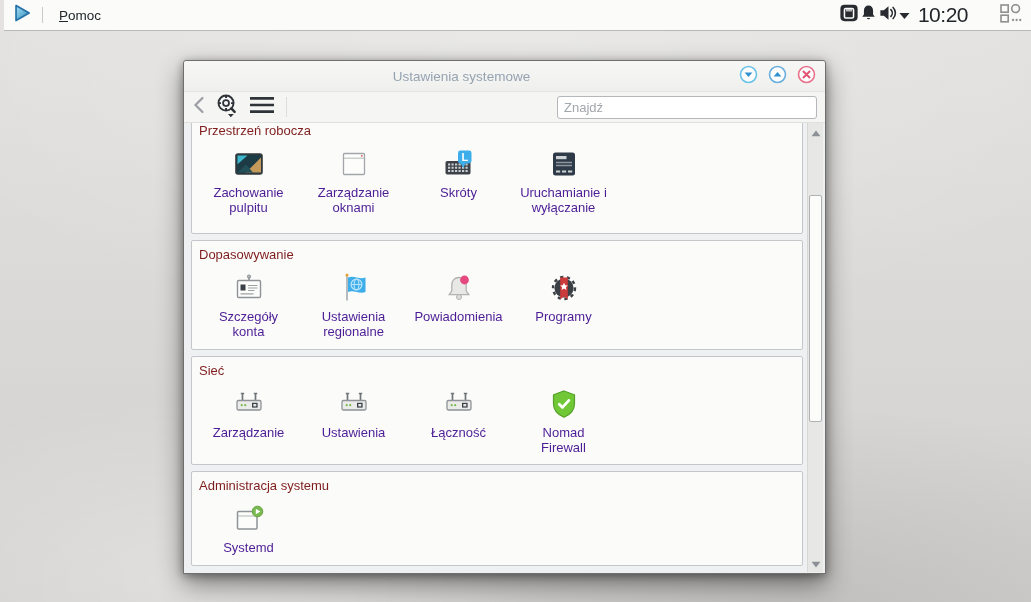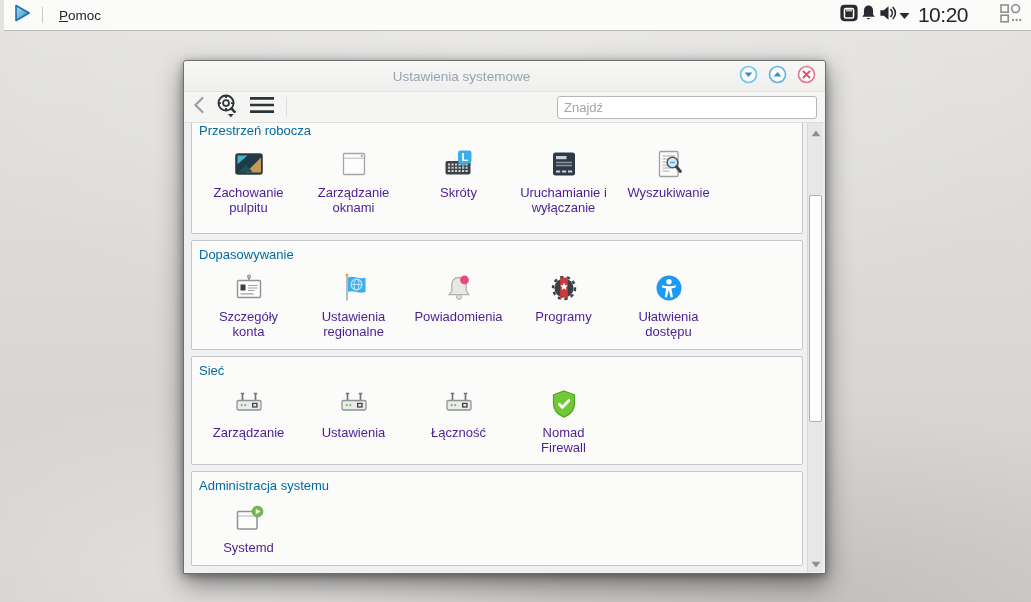--- a/index.html
+++ b/index.html
@@ -40,21 +40,21 @@
   .search{margin-left:auto;width:246px;height:19px;border:1px solid #b4b8ba;border-radius:3px;
     background:#fff;font-size:13px;color:#0f172a;padding:1px 6px;outline:none;
     font-family:"Liberation Sans",sans-serif}
   .search::placeholder{color:#a2a7ab}
   
   .content{position:relative;flex:1;overflow:hidden;background:#eff0f1}
   .sections{position:absolute;left:7px;right:22px;top:0;bottom:0;overflow:hidden;
     display:flex;flex-direction:column;gap:6px}
   .section{flex:none;border:1px solid #c3c7c9;border-radius:2px;background:#fbfbfa}
   .section:first-child{margin-top:-7px;height:118px;box-sizing:border-box}
-  .section-header{padding:6px 0 0 7px;font-size:13px;color:#0369a1;height:18px}
+  .section-header{padding:6px 0 0 7px;font-size:13px;color:#7f1d1d;height:18px}
   .items{display:flex;padding:7px 0 9px 4px}
   .item{width:105px;display:flex;flex-direction:column;align-items:center;gap:5px;cursor:pointer}
   .item-icon{height:32px;display:flex;align-items:center;justify-content:center}
   .item-label{font-size:13px;line-height:1.18;color:#4c1d95;text-align:center;white-space:pre-line}
   
   .scrollbar{position:absolute;top:0;bottom:1px;right:2px;width:15px;background:#e7e7e6;
     border-left:1px solid #d7d7d5}
   .sb-btn{position:absolute;left:0;right:0;height:14px;display:flex;align-items:center;justify-content:center;cursor:pointer}
   .sb-up{top:2px}.sb-down{bottom:2px}
   .sb-thumb{position:absolute;left:1px;right:1px;top:72px;height:225px;background:#fcfcfb;
@@ -212,32 +212,20 @@
                 <svg width="32" height="32" viewBox="0 0 32 32">
                   <rect x="5" y="4.5" width="22" height="23" rx="2.5" fill="#2e3a47"></rect>
                   <rect x="8" y="8" width="10.5" height="3.2" fill="#cdd2d6"></rect>
                   <path d="M8 14.5h16 M8 17.5h16" stroke="#8e97a0" stroke-width="1.3"></path>
                   <path d="M8 23.5h4.2 M14 23.5h4.2 M20 23.5h4.2" stroke="#cdd2d6" stroke-width="2.2"></path>
                 </svg>
               </span>
               <span class="item-label">Uruchamianie i
 wyłączanie</span>
             </div>
-            <div class="item">
-              <span class="item-icon">
-                <svg width="32" height="32" viewBox="0 0 32 32">
-                  <rect x="6.5" y="3.5" width="18.5" height="25" rx="1.2" fill="#fbfbfa" stroke="#9da1a4" stroke-width="1.3"></rect>
-                  <path d="M9.5 8h12.5 M9.5 11h12.5 M9.5 14h6 M9.5 17h6 M9.5 20h9 M9.5 23h7" stroke="#a9aeb1" stroke-width="1.1"></path>
-                  <circle cx="19.5" cy="14.5" r="5.3" fill="#d4ecf9" stroke="#4d565c" stroke-width="1.5"></circle>
-                  <path d="M17 14.5h5" stroke="#4aa3d8" stroke-width="1.4"></path>
-                  <path d="M23.4 18.8l4 4.6" stroke="#3c4247" stroke-width="3" stroke-linecap="round"></path>
-                </svg>
-              </span>
-              <span class="item-label">Wyszukiwanie</span>
-            </div>
           </div>
         </div>
         <div class="section">
           <div class="section-header">Dopasowywanie</div>
           <div class="items">
             <div class="item">
               <span class="item-icon">
                 <svg width="32" height="32" viewBox="0 0 32 32">
                   <path d="M16 4.5v4" stroke="#8f9397" stroke-width="1.6"></path>
                   <circle cx="16" cy="4.5" r="1.4" fill="none" stroke="#8f9397" stroke-width="1.2"></circle>
@@ -278,31 +266,20 @@
                 <svg width="32" height="32" viewBox="0 0 32 32">
                   <circle cx="16" cy="16" r="9.6" fill="#3a4045"></circle>
                   <circle cx="16" cy="16" r="11" fill="none" stroke="#3a4045" stroke-width="2.4" stroke-dasharray="3.2 3.6"></circle>
                   <circle cx="16" cy="16" r="4.2" fill="#22262a"></circle>
                   <rect x="12.2" y="5.5" width="7.6" height="17.5" fill="#cc3b3b"></rect>
                   <path d="M12.2 23v4.5l3.8-3 3.8 3V23z" fill="#cc3b3b"></path>
                   <path d="M16 10.8l1.2 2.4 2.6.3-1.9 1.8.5 2.6-2.4-1.3-2.4 1.3.5-2.6-1.9-1.8 2.6-.3z" fill="#ffffff"></path>
                 </svg>
               </span>
               <span class="item-label">Programy</span>
-            </div>
-            <div class="item">
-              <span class="item-icon">
-                <svg width="32" height="32" viewBox="0 0 32 32">
-                  <circle cx="16" cy="16" r="12.5" fill="#1d99f3"></circle>
-                  <circle cx="16" cy="9.8" r="2.7" fill="#ffffff"></circle>
-                  <path d="M8.8 13.2c4.8 1.5 9.6 1.5 14.4 0l-.7 2.4c-2.9.85-4.1 1-4.1 1l1.5 8.3-2.2.6-1.7-7h-.4l-1.7 7-2.2-.6 1.5-8.3s-1.2-.15-4.1-1z" fill="#ffffff"></path>
-                </svg>
-              </span>
-              <span class="item-label">Ułatwienia
-dostępu</span>
             </div>
           </div>
         </div>
         <div class="section">
           <div class="section-header">Sieć</div>
           <div class="items">
             <div class="item">
               <span class="item-icon">
                 <svg width="32" height="32" viewBox="0 0 32 32">
                   <path d="M9.5 5.5v7 M22.5 5.5v7" stroke="#717579" stroke-width="1.7"></path>

